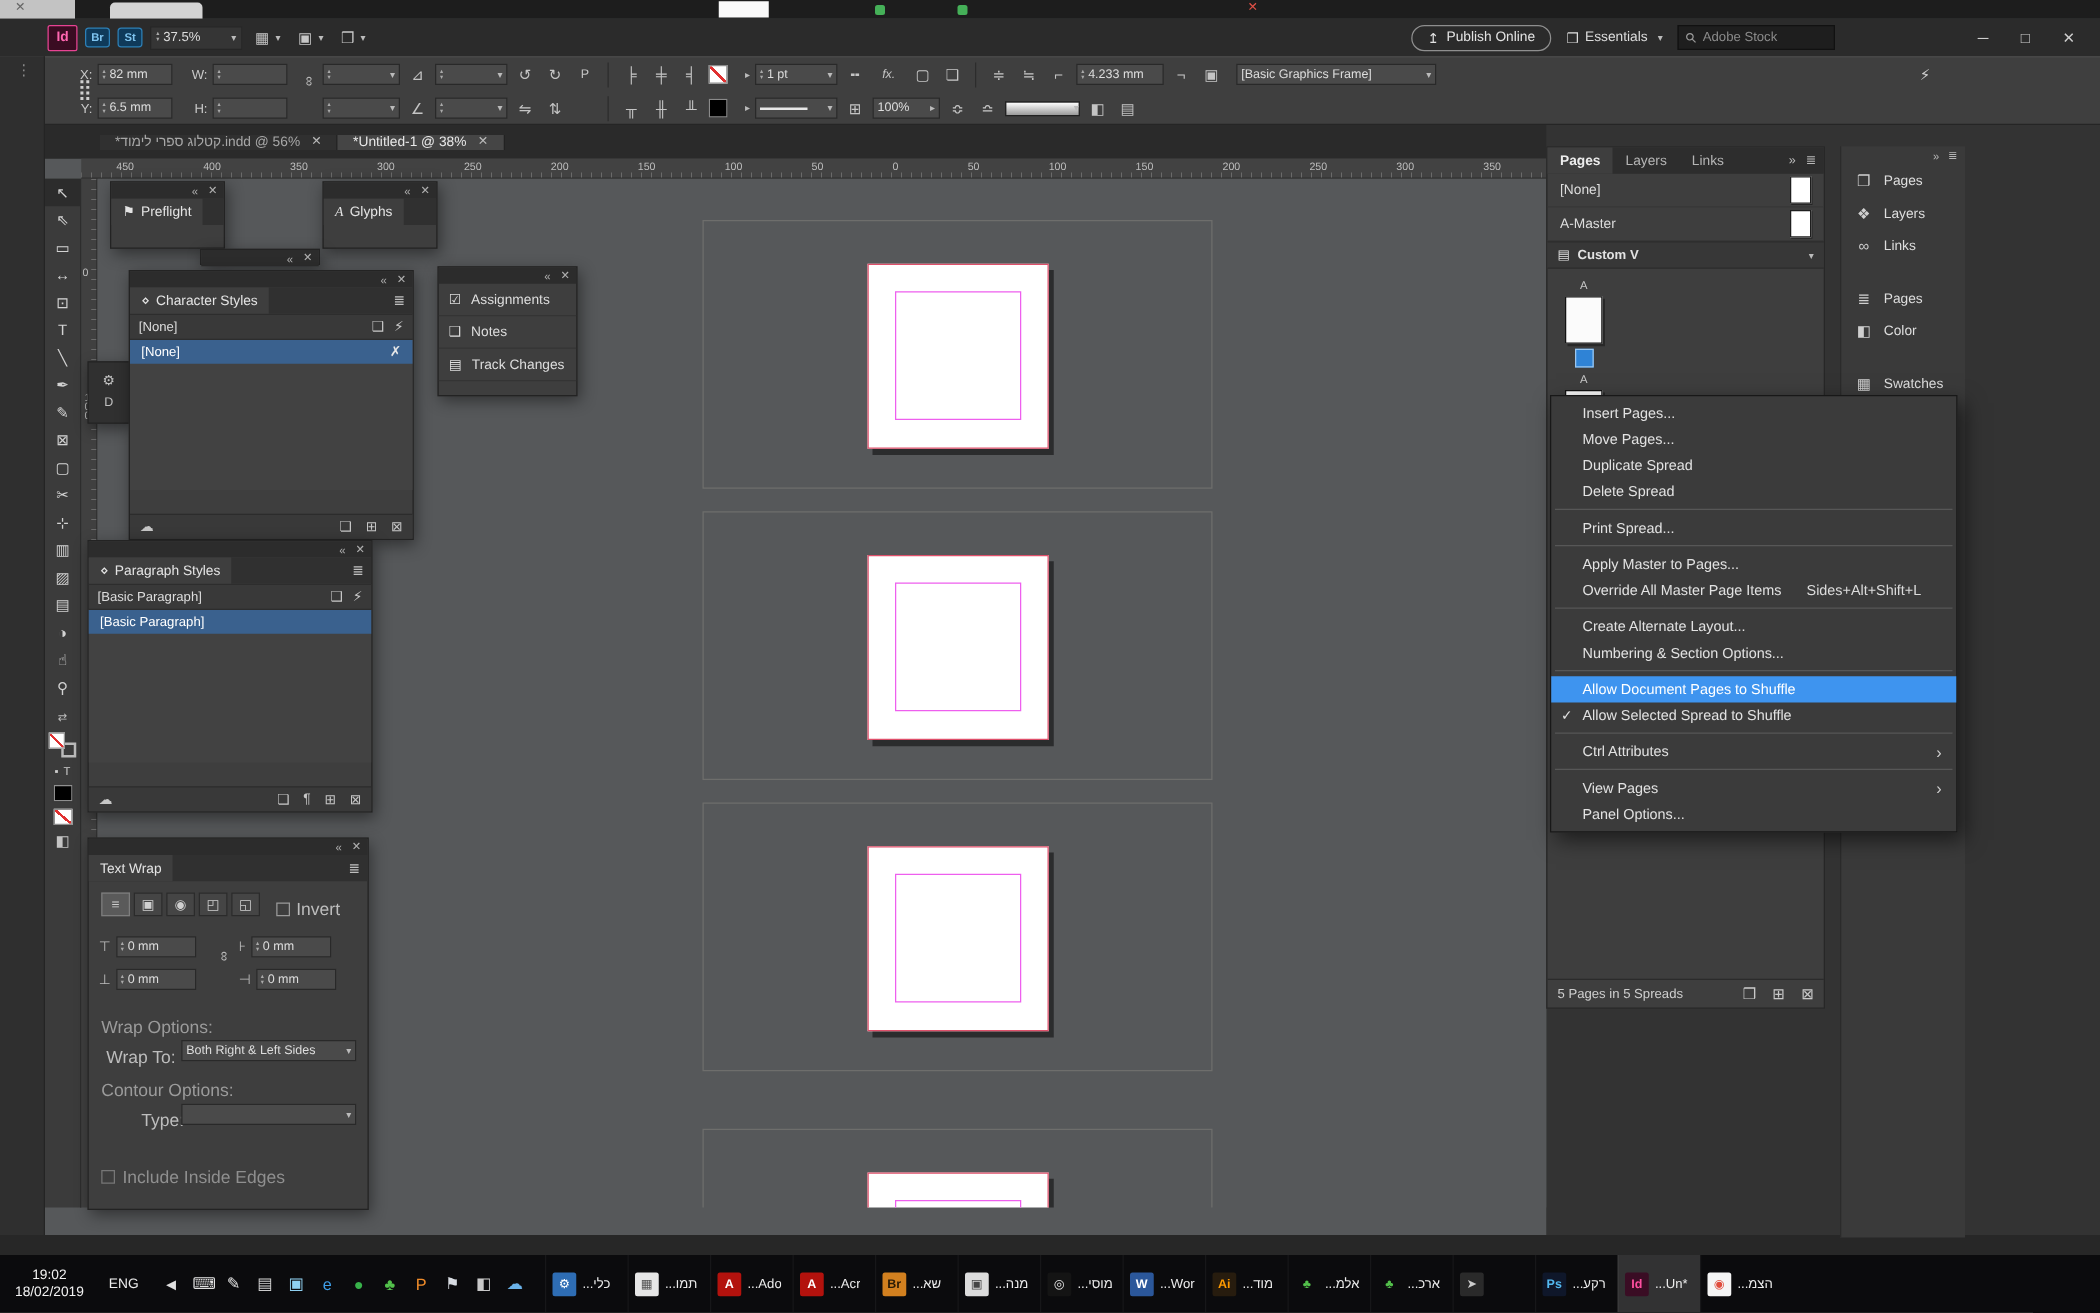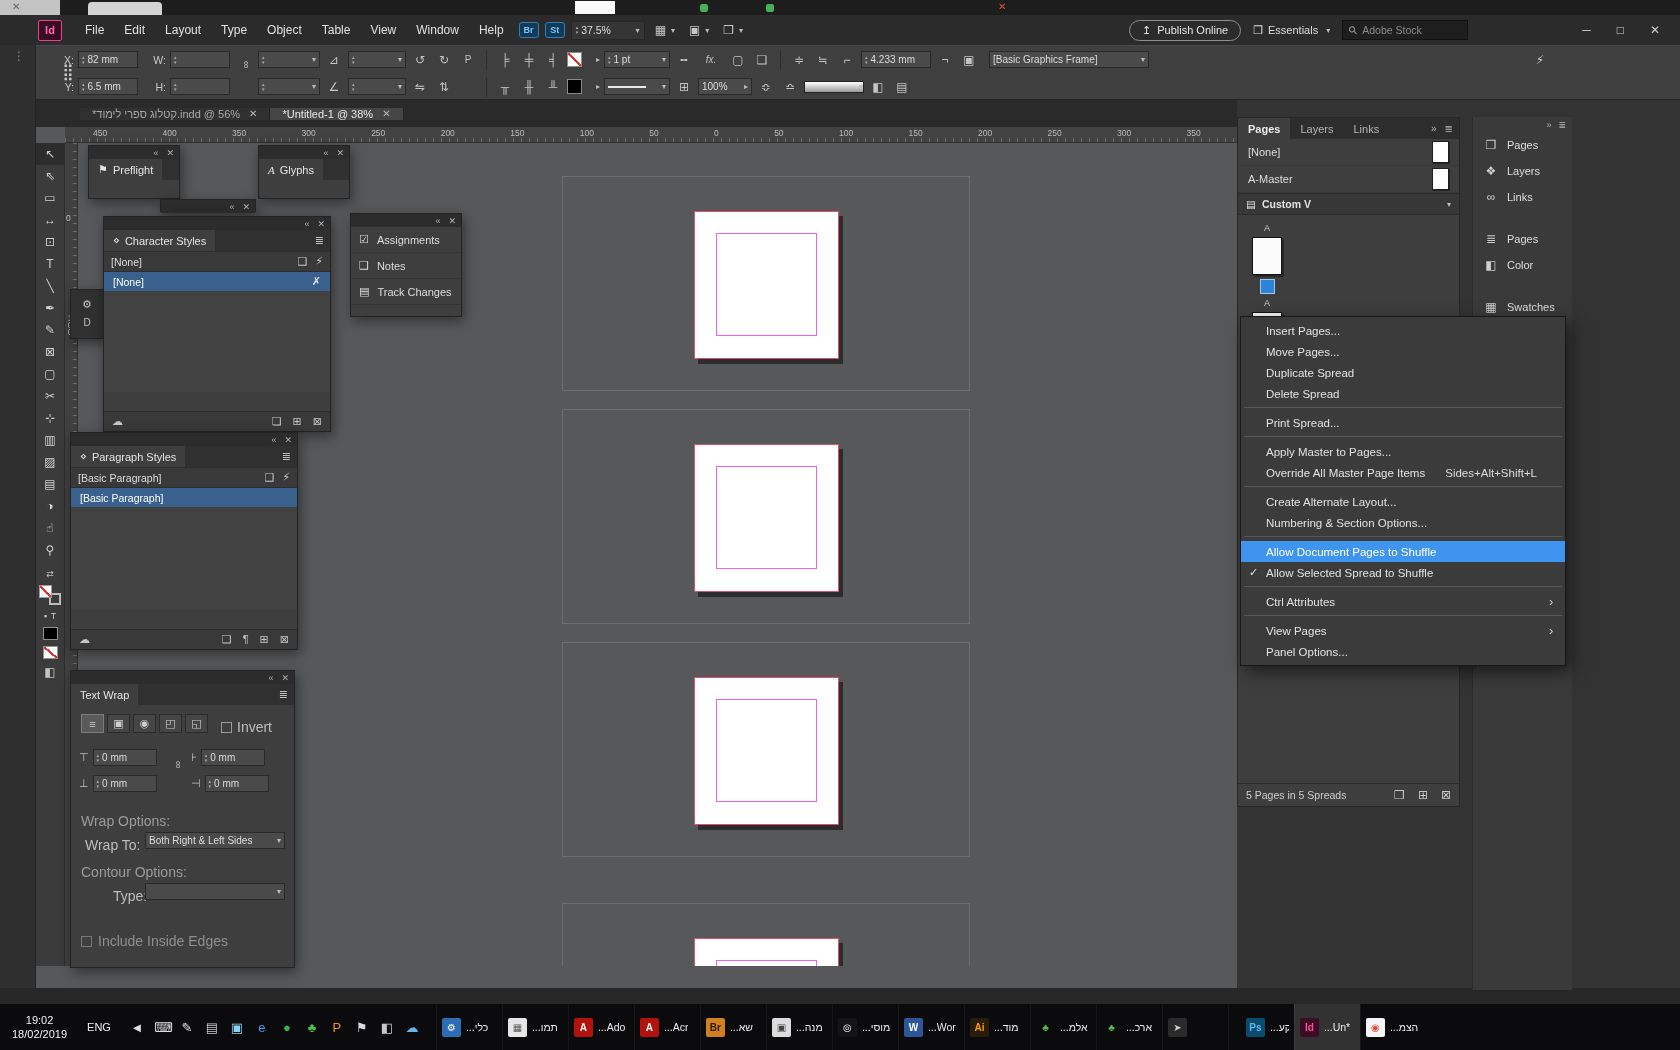--- a/index.html
+++ b/index.html
@@ -165,32 +165,20 @@
     <span class="frag-x">✕</span>
     <div class="frag-tab"></div>
     <div class="frag-white"></div>
     <span class="frag-dot" style="left:700px"></span>
     <span class="frag-dot" style="left:766px"></span>
     <span class="frag-red">✕</span>
   </div>
 
   <div id="titlebar">
     <div class="id-logo">Id</div>
-    <div id="menus">
-
-    <span class="menu">File</span>
-        <span class="menu">Edit</span>
-        <span class="menu">Layout</span>
-        <span class="menu">Type</span>
-        <span class="menu">Object</span>
-        <span class="menu">Table</span>
-        <span class="menu">View</span>
-        <span class="menu">Window</span>
-        <span class="menu">Help</span>
-      </div>
     <span class="badge">Br</span>
     <span class="badge">St</span>
     <div class="zoom-dd dd">
       <span class="stp"></span>
       <span>37.5%</span>
     </div>
     <div class="tb-icdd dd">
         <span>▦</span>
       </div>
     <div class="tb-icdd dd">
@@ -922,21 +910,21 @@
         </div>
         <div class="tb-app">
           <span class="tb-ic" style="background: transparent; color: rgb(83, 193, 75);">♣</span>
           <span class="tb-lbl">...ארכ</span>
         </div>
         <div class="tb-app">
           <span class="tb-ic" style="background: rgb(42, 42, 42); color: rgb(204, 204, 204);">➤</span>
           <span class="tb-lbl"></span>
         </div>
         <div class="tb-app">
-          <span class="tb-ic" style="background: #0c4a6e; color: rgb(83, 185, 240); margin-left: 12px;">Ps</span>
+          <span class="tb-ic" style="background: #0f172a; color: rgb(83, 185, 240);">Ps</span>
           <span class="tb-lbl">...רקע</span>
         </div>
         <div class="tb-app active">
           <span class="tb-ic" style="background: rgb(58, 13, 36); color: rgb(255, 79, 160);">Id</span>
           <span class="tb-lbl">...Un*</span>
         </div>
         <div class="tb-app">
           <span class="tb-ic" style="background: rgb(245, 245, 245); color: rgb(224, 76, 60);">◉</span>
           <span class="tb-lbl">...הצמ</span>
         </div>

